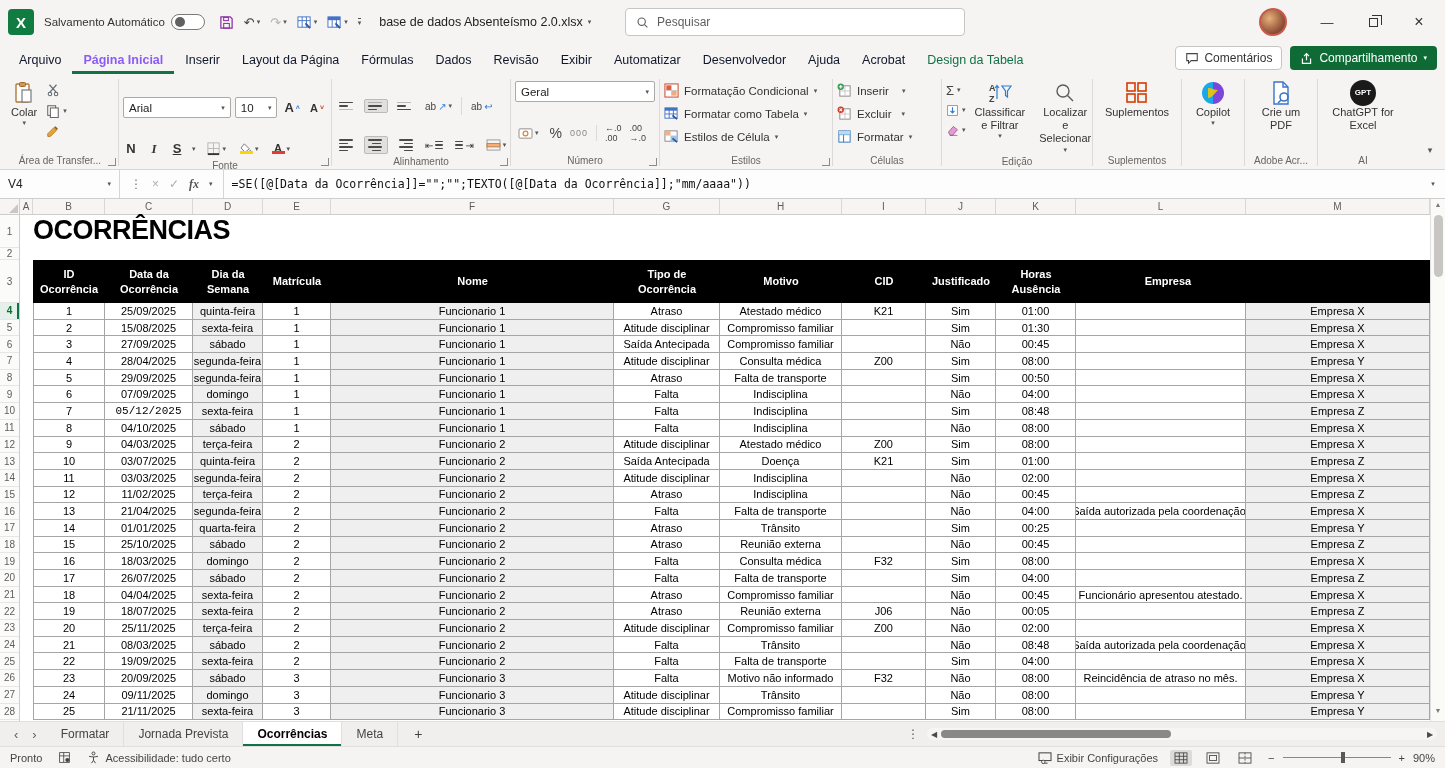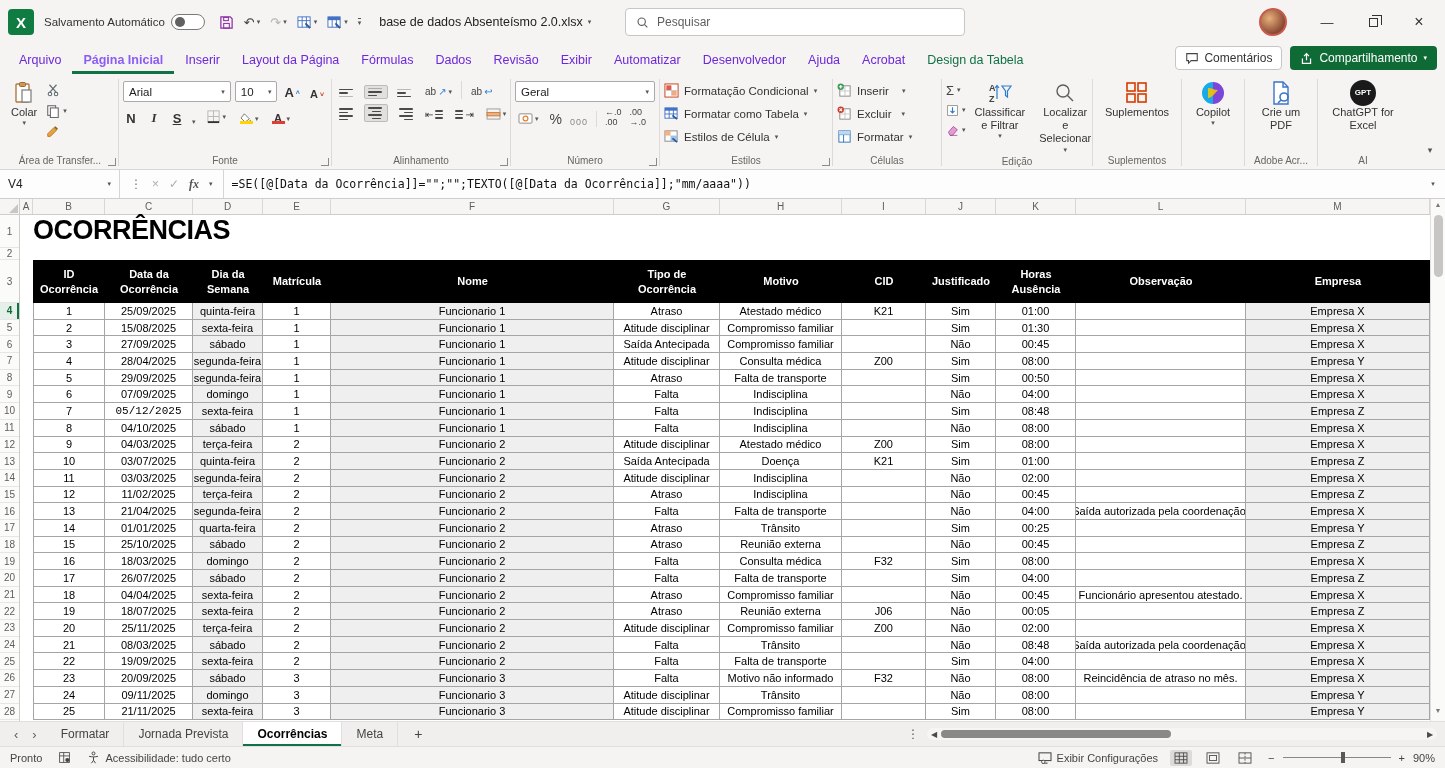--- a/index.html
+++ b/index.html
@@ -20,21 +20,21 @@
   .searchbox{position:absolute;left:625px;top:8px;width:340px;height:28px;background:#fff;border:1px solid #c8c6c4;border-radius:4px;display:flex;align-items:center;gap:8px;padding:0 10px;color:#605e5c;font-size:12px;}
   .win-right{position:absolute;right:0;top:0;height:44px;display:flex;align-items:center;gap:6px;padding-right:6px;}
   .avatar{width:28px;height:28px;border-radius:50%;border:2px solid #c75b4e;background:radial-gradient(circle at 35% 35%,#e8b07a,#8a4a34 70%);margin-right:14px;}
   .wbtn{width:40px;height:34px;display:flex;align-items:center;justify-content:center;color:#333;font-size:13px;}
   .restore-glyph{width:9px;height:9px;border:1px solid #333;position:relative;}
   .restore-glyph:before{content:"";position:absolute;left:2px;top:-4px;width:9px;height:9px;border:1px solid #333;border-left:none;border-bottom:none;}
 
   
   .tabrow{height:30px;background:#f5f4f3;display:flex;align-items:flex-end;padding:0 8px;position:relative;}
   #ribbon-tabs{display:flex;align-items:flex-end;height:100%;}
-  .rtab{padding:6px 11px 7px;font-size:12.5px;color:#6d28d9;white-space:nowrap;}
+  .rtab{padding:6px 11px 7px;font-size:12.5px;color:#0f172a;white-space:nowrap;}
   .rtab.active{font-weight:bold;color:#8b5cf6;box-shadow:inset 0 -3px 0 #117245;}
   .rtab.ctx{color:#117245;}
   .tabrow-right{position:absolute;right:8px;top:2px;display:flex;gap:8px;align-items:center;}
   .comments-btn{background:#fff;border:1px solid #c8c6c4;border-radius:4px;height:24px;display:flex;align-items:center;gap:5px;padding:0 9px;font-size:12px;color:#333;}
   .share-btn{background:#0f6b35;border-radius:4px;height:24px;display:flex;align-items:center;gap:6px;padding:0 10px;font-size:12px;color:#fff;}
 
   
   .ribbon{height:96px;background:#f5f4f3;border-bottom:1px solid #d8d6d4;display:flex;padding:2px 2px 0 2px;}
   .rgroup{display:flex;flex-direction:column;padding:1px 4px 0;position:relative;}
   .rgroup .gcontent{flex:1;display:flex;align-items:flex-start;gap:4px;}
@@ -42,21 +42,21 @@
   .launcher{position:absolute;right:2px;bottom:3px;width:8px;height:8px;border-right:1px solid #8a8a8a;border-bottom:1px solid #8a8a8a;}
   .rsep{width:1px;background:#dcdad8;margin:3px 0;}
   .bigbtn{display:flex;flex-direction:column;align-items:center;justify-content:flex-start;font-size:11px;color:#333;padding:3px 5px 0;line-height:1.2;text-align:center;white-space:nowrap;}
   .bigbtn .bicon{height:26px;display:flex;align-items:center;}
   .dd{font-size:7px;color:#555;}
   .minicol{display:flex;flex-direction:column;gap:3px;padding-top:4px;}
   .minibtn{display:flex;align-items:center;gap:3px;height:18px;font-size:11px;color:#333;}
   .stackcol{display:flex;flex-direction:column;justify-content:flex-start;padding-top:3px;gap:2px;}
   .stackrow{display:flex;align-items:center;gap:5px;height:21px;font-size:11.5px;color:#333;white-space:nowrap;}
   .selectbox{background:#fff;border:1px solid #acaaa8;border-radius:2px;height:21px;display:flex;align-items:center;justify-content:space-between;padding:0 5px;font-size:11.5px;color:#222;}
-  .fontrow{display:flex;gap:4px;align-items:flex-end;}
+  .fontrow{display:flex;gap:4px;align-items:center;margin-top:16px;}
   .fmtglyph{font-size:13px;font-weight:bold;color:#333;width:16px;text-align:center;}
   .colorbar{display:inline-block;width:13px;height:3px;margin-top:-2px;}
   .alico{display:inline-flex;flex-direction:column;gap:2px;width:16px;}
   .alico i{height:1.5px;background:#4a4a4a;border-radius:1px;}
   .btn-sel{background:#e2e0de;border:1px solid #bdbbb9;border-radius:2px;}
   .padbtn{padding:2px 3px;display:inline-flex;align-items:center;gap:2px;}
 
   
   .fbar{height:29px;background:#fdfdfd;border-bottom:1px solid #d0cecd;display:flex;align-items:stretch;}
   .namebox{width:120px;display:flex;align-items:center;justify-content:space-between;padding:0 8px;border-right:1px solid #d8d6d4;font-size:12px;color:#222;}
@@ -685,21 +685,20 @@
 Semana</div>
             <div class="thcell" style="width: 68px;">Matrícula</div>
             <div class="thcell" style="width: 283px;">Nome</div>
             <div class="thcell" style="width: 106px;">Tipo de
 Ocorrência</div>
             <div class="thcell" style="width: 122px;">Motivo</div>
             <div class="thcell" style="width: 84px;">CID</div>
             <div class="thcell" style="width: 70px;">Justificado</div>
             <div class="thcell" style="width: 80px;">Horas
 Ausência</div>
-            <div class="thcell" style="width: 170px;">Observação</div>
             <div class="thcell" style="width: 184px;">Empresa</div>
           </div>
         <div id="tbl-body">
             <div class="trow">
               <div class="tcell" style="width: 72px;">1</div>
               <div class="tcell" style="width: 88px;">25/09/2025</div>
               <div class="tcell shade" style="width: 70px;">quinta-feira</div>
               <div class="tcell" style="width: 68px;">1</div>
               <div class="tcell shade" style="width: 283px;">Funcionario 1</div>
               <div class="tcell" style="width: 106px;">Atraso</div>

